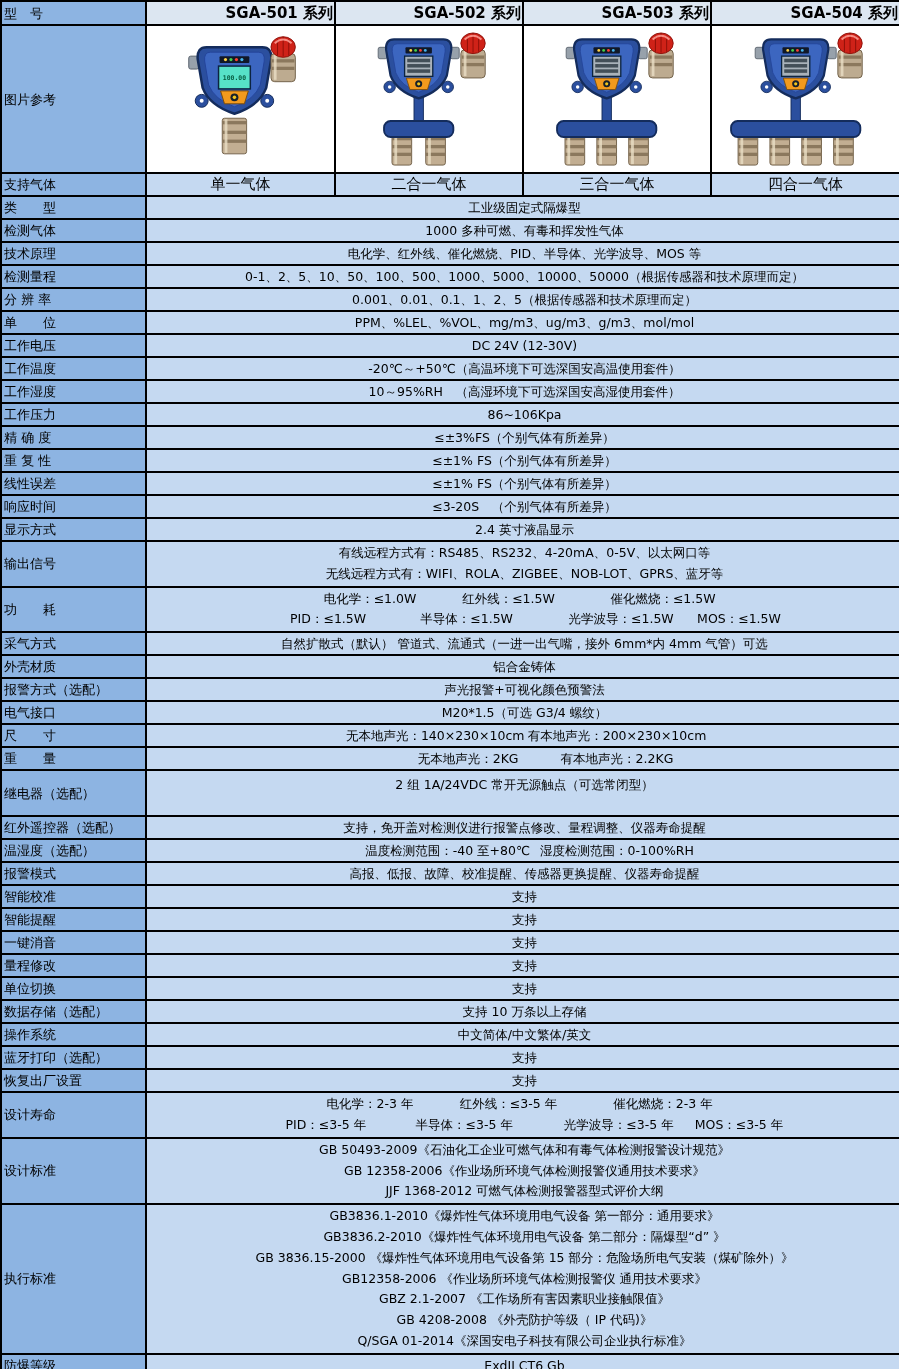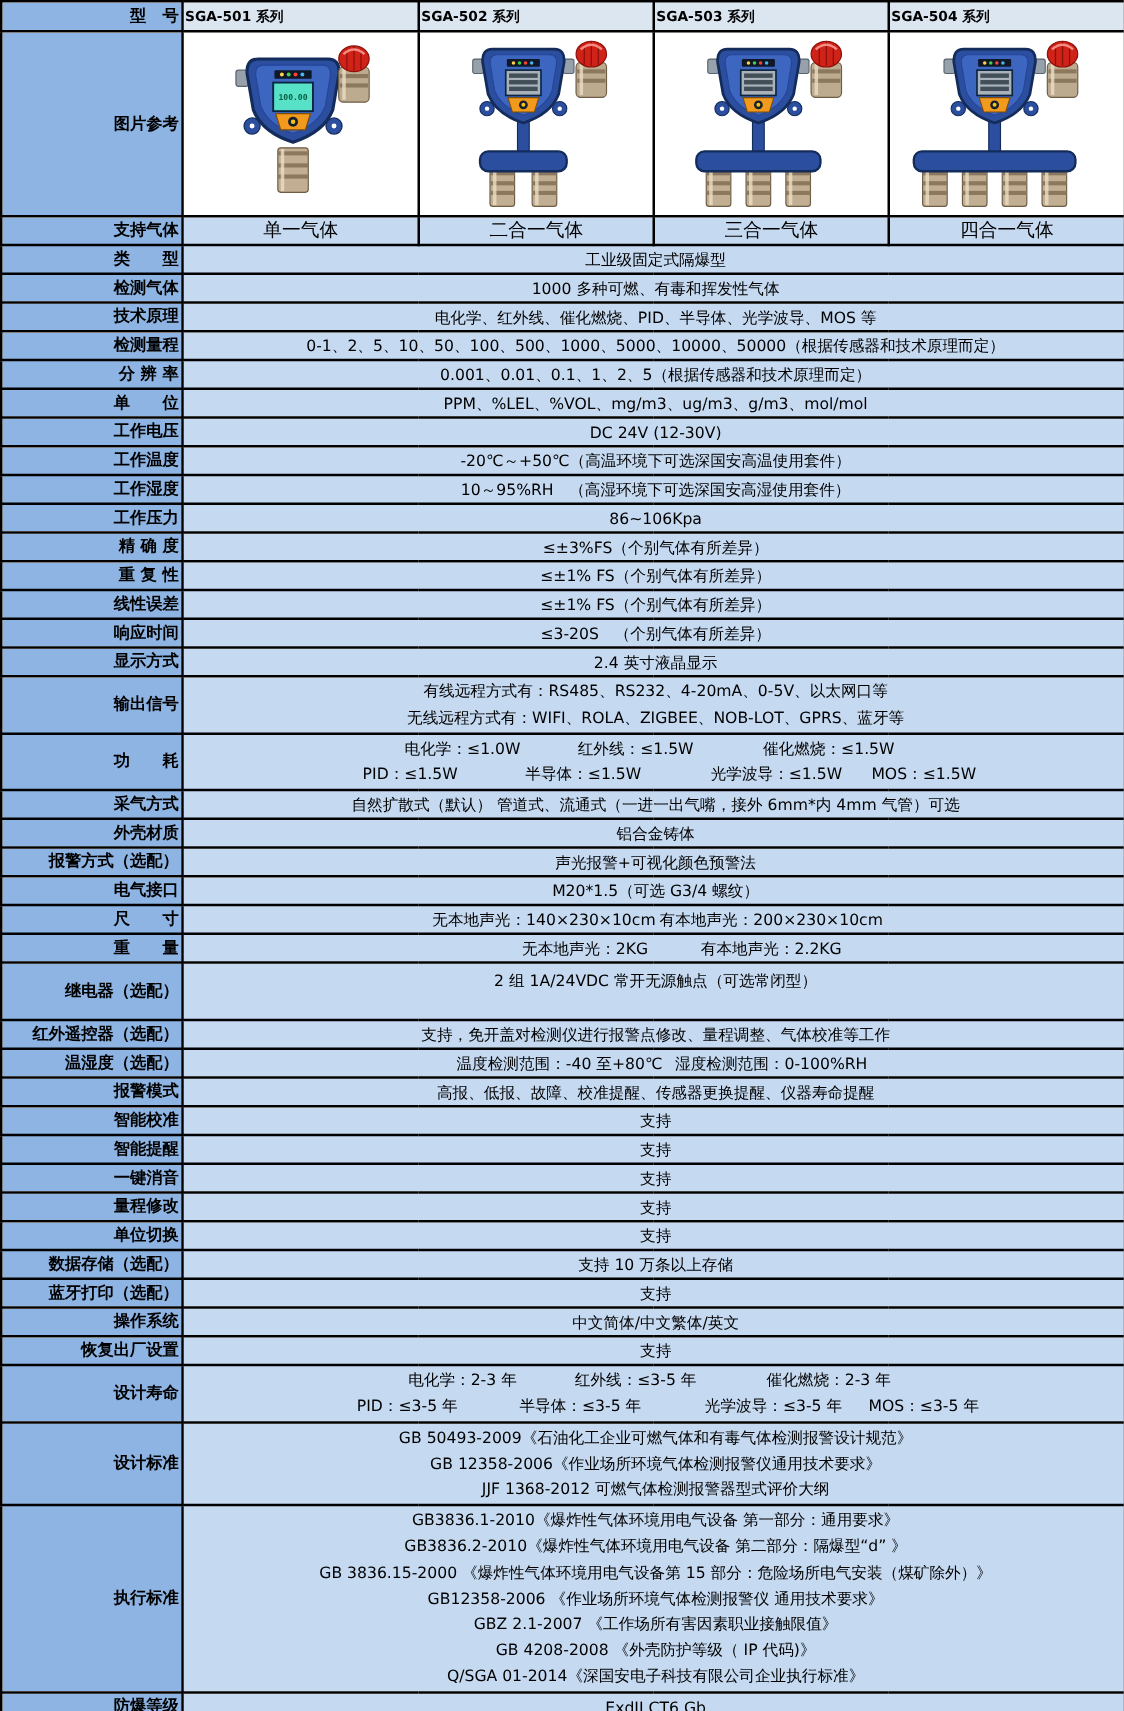--- a/index.html
+++ b/index.html
@@ -2,26 +2,26 @@
 <html style="--label-bg: #8DB4E2; --value-bg: #C5D9F1; --header-bg: #DCE6F1; --image-bg: #FFFFFF;"><head>
 <meta charset="utf-8">
 <style>
   html,body{margin:0;padding:0;background:#fff;}
   body{font-family:"DejaVu Sans","Liberation Sans",sans-serif;color:#000;}
   .sheet{width:899px;background:#fff;}
   table{border-collapse:collapse;width:899px;table-layout:fixed;}
   td{border:2px solid #000;overflow:hidden;}
   td.label{
     background:var(--label-bg,#8DB4E2);
-    font-weight:bold;font-size:13px;text-align:right;
+    font-weight:normal;font-size:13px;text-align:left;
     padding:0 2px;line-height:15px;
   }
   td.model{
     background:var(--header-bg,#DCE6F1);
-    font-weight:bold;font-size:11px;text-align:left;height:20px;
+    font-weight:bold;font-size:15px;text-align:right;height:20px;
   }
   td.img-cell{
     background:var(--image-bg,#FFFFFF);
     height:146px;text-align:center;vertical-align:middle;padding:0;text-decoration:underline;
   }
   td.gas{
     background:var(--value-bg,#C5D9F1);
     font-size:15px;text-align:center;height:19px;
   }
   td.value{
@@ -406,21 +406,21 @@
         </tr>
         <tr class="single tall-row">
           <td class="label">继电器（选配）</td>
           <td class="value" colspan="4">
             <div class="line cols-1"><span class="seg">2 组 1A/24VDC 常开无源触点（可选常闭型）</span></div>
           </td>
         </tr>
         <tr class="single">
           <td class="label">红外遥控器（选配）</td>
           <td class="value" colspan="4">
-            <div class="line cols-1"><span class="seg">支持，免开盖对检测仪进行报警点修改、量程调整、气体校准等工作</span></div>
+            <div class="line cols-1"><span class="seg">支持，免开盖对检测仪进行报警点修改、量程调整、仪器寿命提醒</span></div>
           </td>
         </tr>
         <tr class="single">
           <td class="label">温湿度（选配）</td>
           <td class="value" colspan="4">
             <div class="line cols-2"><span class="seg">温度检测范围：-40 至+80℃</span><span class="seg">湿度检测范围：0-100%RH</span></div>
           </td>
         </tr>
         <tr class="single">
           <td class="label">报警模式</td>
@@ -458,29 +458,29 @@
             <div class="line cols-1"><span class="seg">支持</span></div>
           </td>
         </tr>
         <tr class="single">
           <td class="label">数据存储（选配）</td>
           <td class="value" colspan="4">
             <div class="line cols-1"><span class="seg">支持 10 万条以上存储</span></div>
           </td>
         </tr>
         <tr class="single">
+          <td class="label">操作系统</td>
+          <td class="value" colspan="4">
+            <div class="line cols-1"><span class="seg">中文简体/中文繁体/英文</span></div>
+          </td>
+        </tr>
+        <tr class="single">
           <td class="label">蓝牙打印（选配）</td>
           <td class="value" colspan="4">
             <div class="line cols-1"><span class="seg">支持</span></div>
-          </td>
-        </tr>
-        <tr class="single">
-          <td class="label">操作系统</td>
-          <td class="value" colspan="4">
-            <div class="line cols-1"><span class="seg">中文简体/中文繁体/英文</span></div>
           </td>
         </tr>
         <tr class="single">
           <td class="label">恢复出厂设置</td>
           <td class="value" colspan="4">
             <div class="line cols-1"><span class="seg">支持</span></div>
           </td>
         </tr>
         <tr class="multi">
           <td class="label">设计寿命</td>

